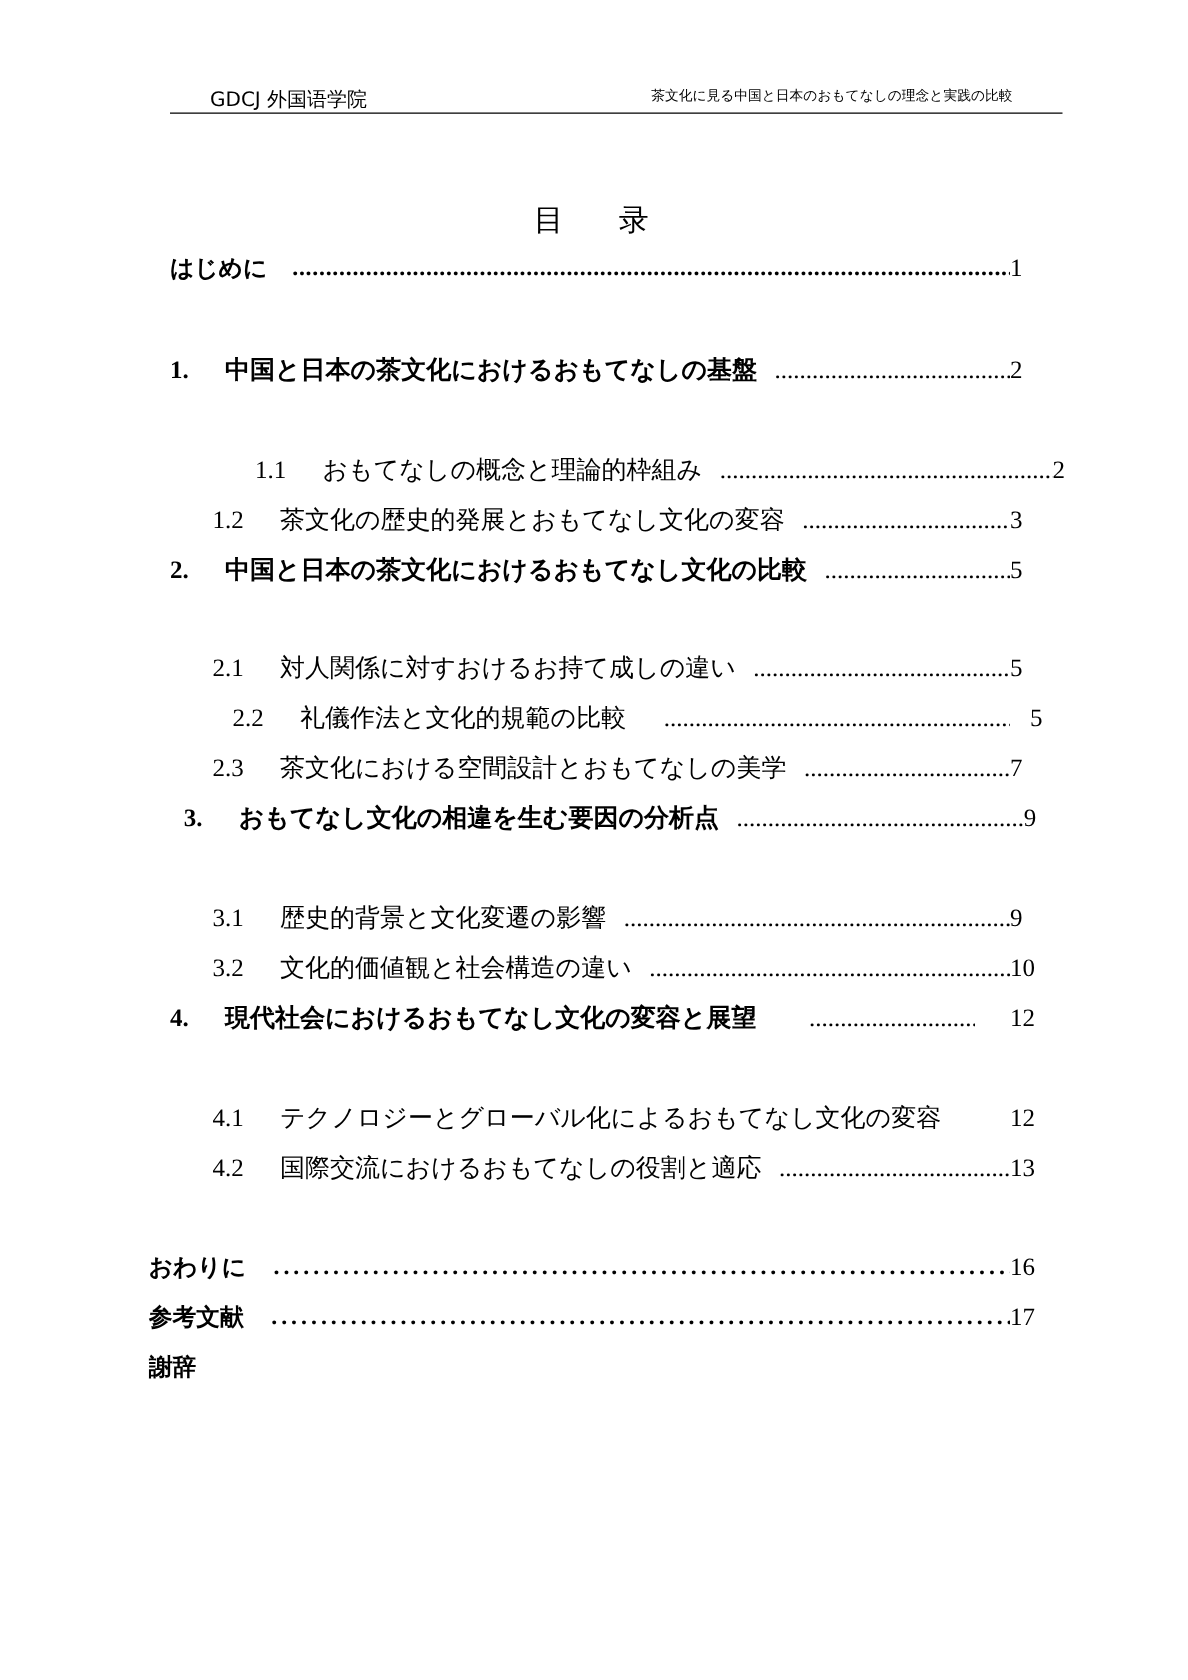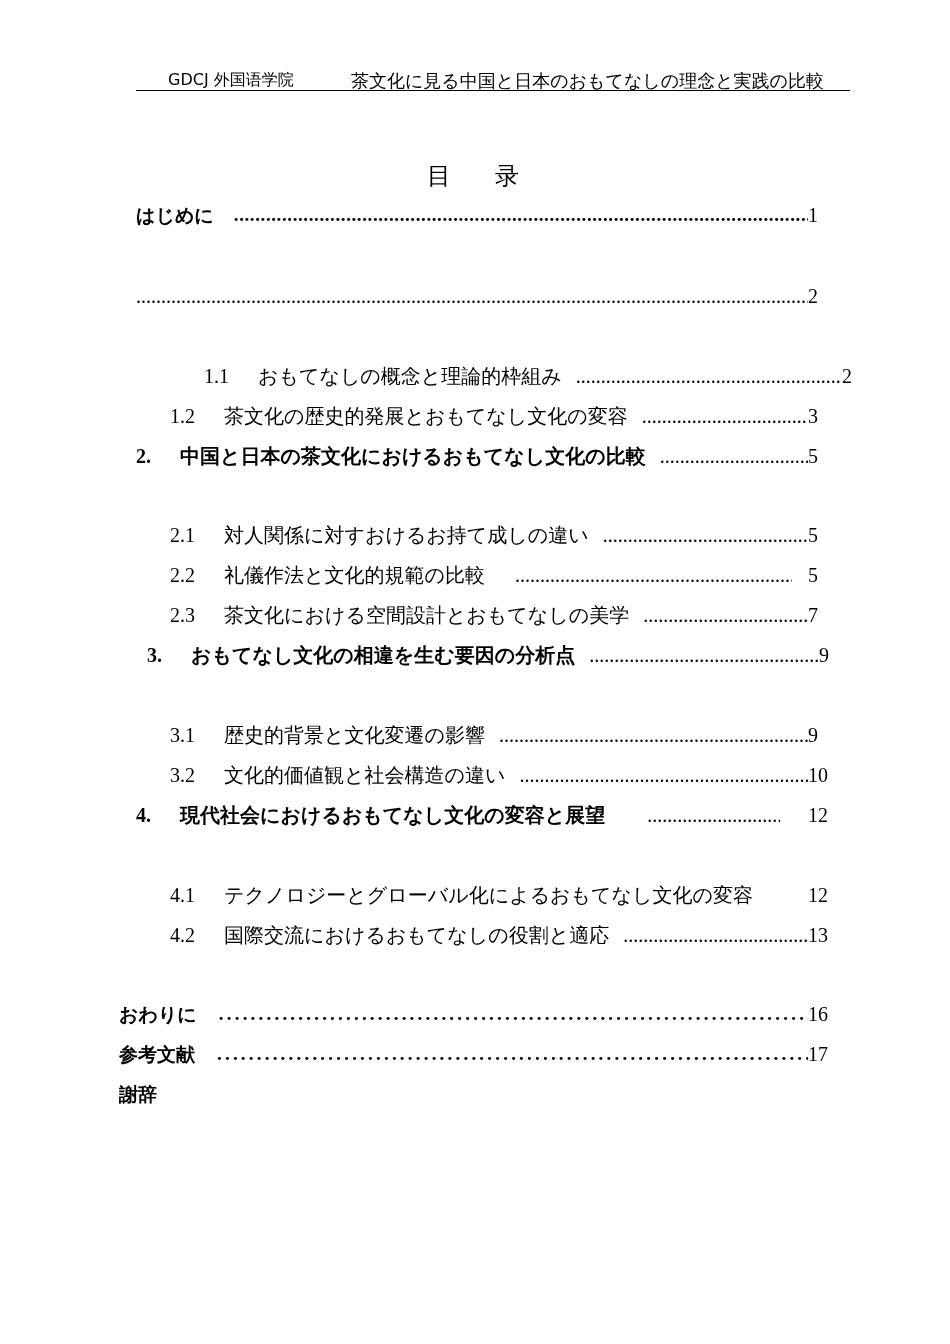--- a/index.html
+++ b/index.html
@@ -1,19 +1,19 @@
 <!DOCTYPE html>
 <html><head>
 <meta charset="utf-8">
 <style>
   html, body { margin: 0; padding: 0; background: #ffffff; }
   body { width: 950px; height: 1344px; position: relative; overflow: hidden; color: #000; }
   .header { position: absolute; left: 136px; top: 68px; width: 714px; height: 22px; border-bottom: 1.3px solid #000; }
   .header .left { position: absolute; left: 32px; top: 2px; font-family: "DejaVu Sans", sans-serif; font-size: 16px; }
-  .header .right { position: absolute; right: 26px; top: 1px; font-family: "DejaVu Serif", serif; font-size: 18px; }
+  .header .right { position: absolute; right: 40px; top: 1px; font-family: "DejaVu Serif", serif; font-size: 11px; }
   .title { position: absolute; left: 0; width: 990px; top: 160px; text-align: center; font-family: "DejaVu Sans", sans-serif; font-size: 24px; letter-spacing: 44px; }
   .row { position: absolute; display: flex; align-items: flex-start; white-space: nowrap; height: 30px; line-height: 30px; overflow: hidden; }
   .row .label { flex: 0 0 auto; padding-right: 14px; }
   .row .leader { flex: 1 1 auto; overflow: hidden; letter-spacing: 0px; }
   .row .page { flex: 0 0 auto; }
   .serif { font-family: "Liberation Serif", "DejaVu Serif", serif; font-size: 20px; }
   .bold { font-weight: bold; }
   .sans { font-family: "DejaVu Sans", sans-serif; font-size: 19px; font-weight: bold; }
   .sans .leader { letter-spacing: 3.2px; font-family: "Liberation Serif", serif; }
   .sans .page { font-family: "Liberation Serif", serif; font-weight: normal; font-size: 20px; }
@@ -31,20 +31,21 @@
 
 <div class="title"><span>目</span><span>录</span></div>
 
 <div class="row sans" style="left:136px; top:200px; width:682px;">
   <span class="label" style="padding-right:20px;">はじめに</span>
   <span class="leader" style="letter-spacing:0.6px;">........................................................................................................................................</span>
   <span class="page">1</span>
 </div>
 
 <div class="row serif bold lv1" style="left:136px; top:281px; width:682px;">
+  <span class="label"><span class="num">1.</span><span>中国と日本の茶文化におけるおもてなしの基盤</span></span>
   <span class="leader" style="font-weight:normal;">........................................................................................................................................</span>
   <span class="page" style="font-weight:normal;">2</span>
 </div>
 <div class="row serif lv2" style="left:170px; top:361px; width:648px;margin-left:34px;">
   <span class="label"><span class="num">1.1</span><span>おもてなしの概念と理論的枠組み</span></span>
   <span class="leader">........................................................................................................................................</span>
   <span class="page">2</span>
 </div>
 <div class="row serif lv2" style="left:170px; top:401px; width:648px;">
   <span class="label"><span class="num">1.2</span><span>茶文化の歴史的発展とおもてなし文化の変容</span></span>
@@ -55,21 +56,21 @@
 <div class="row serif bold lv1" style="left:136px; top:441px; width:682px;">
   <span class="label"><span class="num">2.</span><span>中国と日本の茶文化におけるおもてなし文化の比較</span></span>
   <span class="leader" style="font-weight:normal;">........................................................................................................................................</span>
   <span class="page" style="font-weight:normal;">5</span>
 </div>
 <div class="row serif lv2" style="left:170px; top:520px; width:648px;">
   <span class="label"><span class="num">2.1</span><span>対人関係に対すおけるお持て成しの違い</span></span>
   <span class="leader">........................................................................................................................................</span>
   <span class="page">5</span>
 </div>
-<div class="row serif lv2" style="left:170px; top:560px; width:648px;gap:16px;">
+<div class="row serif lv2" style="left:186px; top:560px; width:648px;gap:16px;">
   <span class="label"><span class="num">2.2</span><span>礼儀作法と文化的規範の比較</span></span>
   <span class="leader">........................................................................................................................................</span>
   <span class="page">5</span>
 </div>
 <div class="row serif lv2" style="left:170px; top:600px; width:648px;">
   <span class="label"><span class="num">2.3</span><span>茶文化における空間設計とおもてなしの美学</span></span>
   <span class="leader">........................................................................................................................................</span>
   <span class="page">7</span>
 </div>
 

